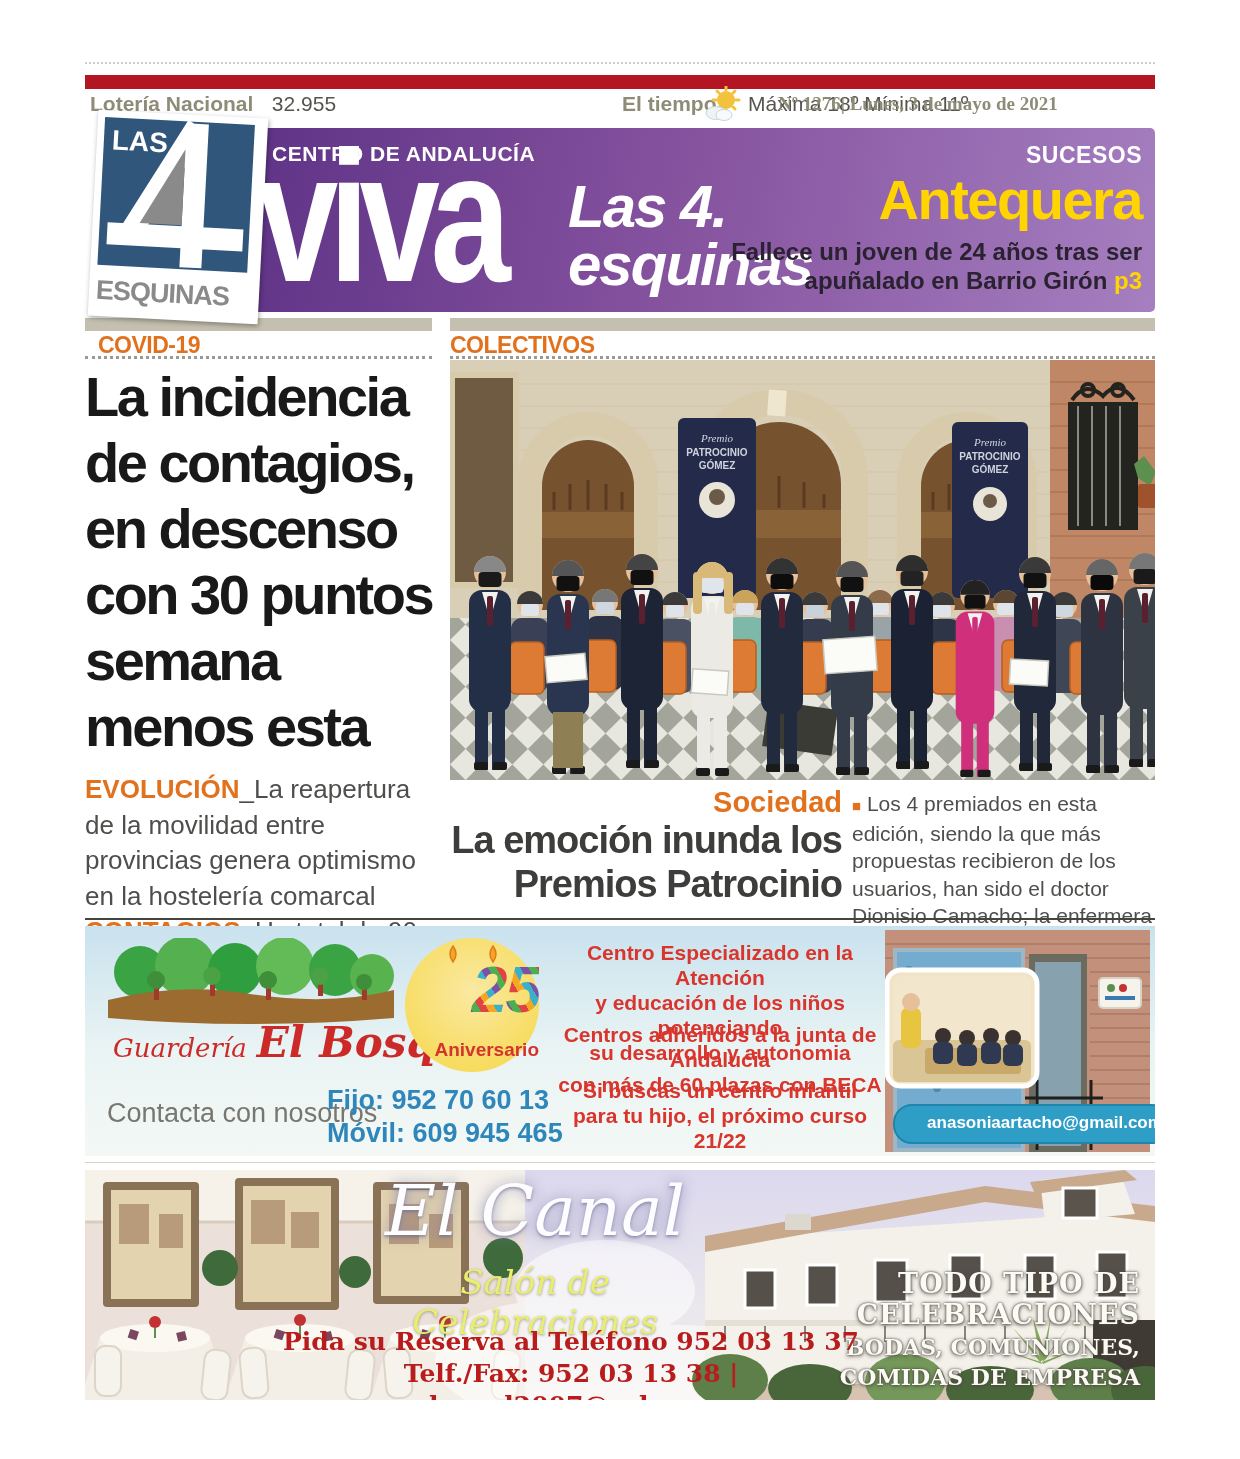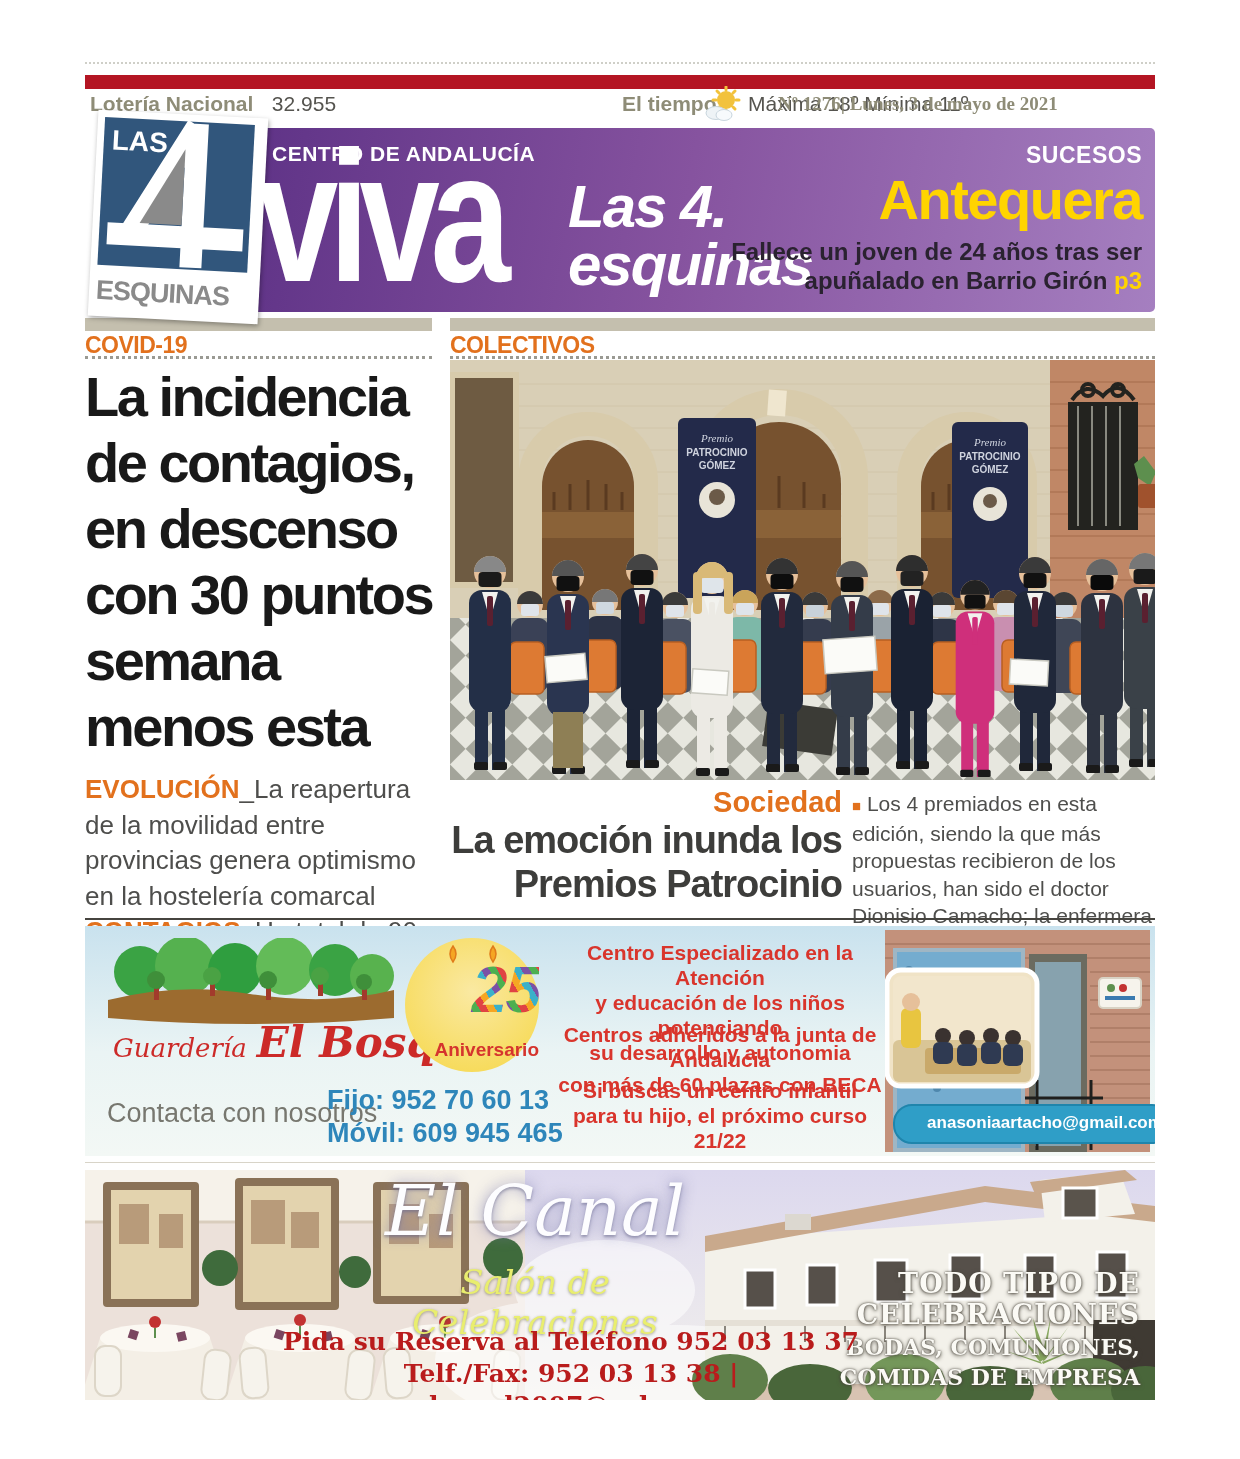--- a/index.html
+++ b/index.html
@@ -156,21 +156,21 @@
       <div>Fallece un joven de 24 años tras ser</div>
       <div>
         <span>apuñalado en Barrio Girón</span>
         <span class="yellow">p3</span>
       </div>
     </div>
   </div>
 
   <div class="abs tanbar" style="left:85px;width:347px;"></div>
   <div class="abs tanbar" style="left:450px;width:705px;"></div>
-  <div class="abs seclabel" style="left:85px;">COVID-19</div>
+  <div class="abs seclabel" style="left:98px;">COVID-19</div>
   <div class="abs seclabel" style="left:450px;">COLECTIVOS</div>
   <div class="abs dotline" style="left:85px;width:347px;"></div>
   <div class="abs dotline" style="left:450px;width:705px;"></div>
 
   <div class="abs bigh">
     <div>La incidencia</div>
     <div>de contagios,</div>
     <div>en descenso</div>
     <div>con 30 puntos</div>
     <div>semana</div>

